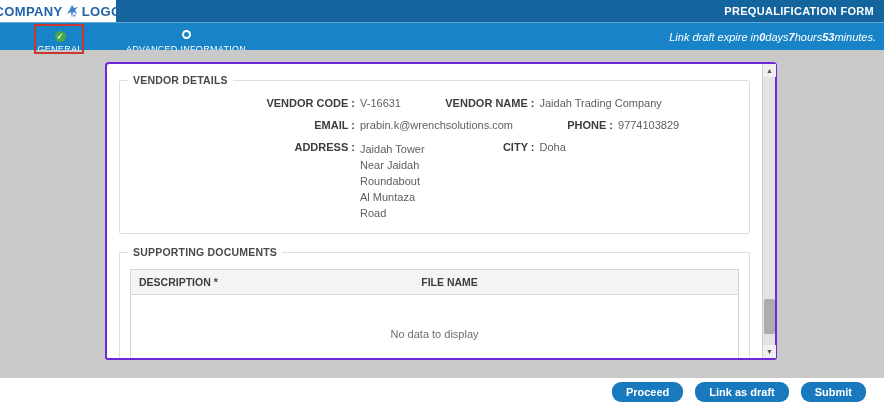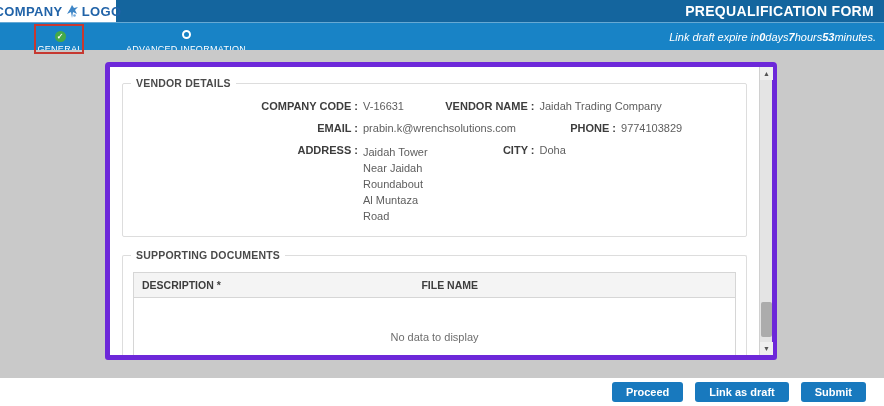--- a/index.html
+++ b/index.html
@@ -6,21 +6,21 @@
   html,body { width:884px; height:406px; overflow:hidden; background:#fff;
     font-family:"Liberation Sans", sans-serif; }
 
   
   .top-bar { height:22px; background:#14659E; display:flex;
     justify-content:space-between; align-items:stretch; }
   .logo-box { background:#fff; width:116px; display:flex; align-items:center;
     justify-content:center; gap:3px; }
   .logo-word { color:#2163A8; font-size:13px; font-weight:700; letter-spacing:.4px; }
   .logo-glyph { width:13px; height:15px; display:inline-block; }
-  .form-title { color:#fff; font-size:14px; font-weight:700; letter-spacing:.3px;
+  .form-title { color:#fff; font-size:11px; font-weight:700; letter-spacing:.3px;
     display:flex; align-items:center; padding-right:10px; }
 
   
   .nav-bar { height:28px; background:#1883C6; position:relative;
     border-top:1px solid #66A9D4; }
   .tab { position:absolute; top:2px; text-align:center; color:#fff; cursor:pointer; }
   .tab-general { left:37px; width:46px; }
   .tab-advanced { left:110px; width:152px; }
   .tab-label { display:block; font-size:9px; font-weight:400; letter-spacing:.3px;
     margin-top:1px; color:#fff; }
@@ -31,21 +31,21 @@
     border:2px solid #fff; margin-top:1px; }
   .callout { position:absolute; left:34px; top:1px; width:50px; height:30px;
     border:2px solid #C63830; z-index:5; pointer-events:none; }
   .expiry { position:absolute; right:8px; top:0; height:100%; display:flex;
     align-items:center; color:#fff; font-size:11px; font-style:italic; }
   .expiry b { font-weight:700; }
 
   
   .workspace { height:328px; background:#C9C9C9; position:relative; }
   .panel { position:absolute; left:105px; top:12px; width:672px; height:298px;
-    background:#fff; border-radius:4px 4px 3px 3px; border:5px solid #6d28d9; }
+    background:#fff; border-radius:4px 4px 3px 3px; border:2px solid #6d28d9; }
   .panel-content { position:absolute; left:0; top:0; right:13px; bottom:0;
     padding:10px 12px 0 12px; overflow:hidden; }
 
   
   .vscroll { position:absolute; top:0; right:0; bottom:0; width:13px;
     background:#E4E4E4; border-left:1px solid #D0D0D0; border-radius:0 3px 3px 0; }
   .scroll-btn { position:absolute; left:0; width:13px; height:13px; background:#EFEFEF;
     color:#555; font-size:7px; text-align:center; line-height:13px; cursor:pointer; }
   .scroll-up { top:0; }
   .scroll-down { bottom:0; }
@@ -73,21 +73,21 @@
   
   .doc-table { width:100%; border-collapse:collapse; border:1px solid #D6D6D6;
     font-size:10.5px; }
   .doc-table th { background:#F4F4F4; text-align:left; font-weight:700; color:#3D3D3D;
     padding:6px 8px; border-bottom:1px solid #D6D6D6; }
   .doc-table th.col-desc { width:46.5%; }
   .doc-table td.empty-cell { height:78px; text-align:center; color:#6E6E6E;
     font-size:11px; }
 
   .btn { display:inline-block; background:#1879BE; color:#fff; border:none;
-    border-radius:3px; font-family:"Liberation Sans", sans-serif; font-size:11px;
+    border-radius:9px; font-family:"Liberation Sans", sans-serif; font-size:11px;
     font-weight:600; padding:4px 14px; cursor:pointer; }
 
   
   .footer { height:28px; background:#fff; display:flex; align-items:center;
     justify-content:flex-end; gap:12px; padding-right:18px; }
   .footer .btn { min-width:64px; text-align:center; }
   .btn-wide { min-width:96px; }
 </style>
 </head>
 <body>
@@ -132,21 +132,21 @@
 
 <div class="workspace">
   <div class="panel">
     <div class="panel-content">
 
       <div class="fset fset-vendor">
         <span class="fset-legend">VENDOR DETAILS</span>
 
         <div class="f-row">
           <div class="f-pair">
-            <span class="f-label">COMPANY CODE :</span>
+            <span class="f-label">VENDOR CODE :</span>
             <span class="f-value">V-16631</span>
           </div>
           <div class="f-pair right">
             <span class="f-label">VENDOR NAME :</span>
             <span class="f-value">Jaidah Trading Company</span>
           </div>
         </div>
 
         <div class="f-row">
           <div class="f-pair">

